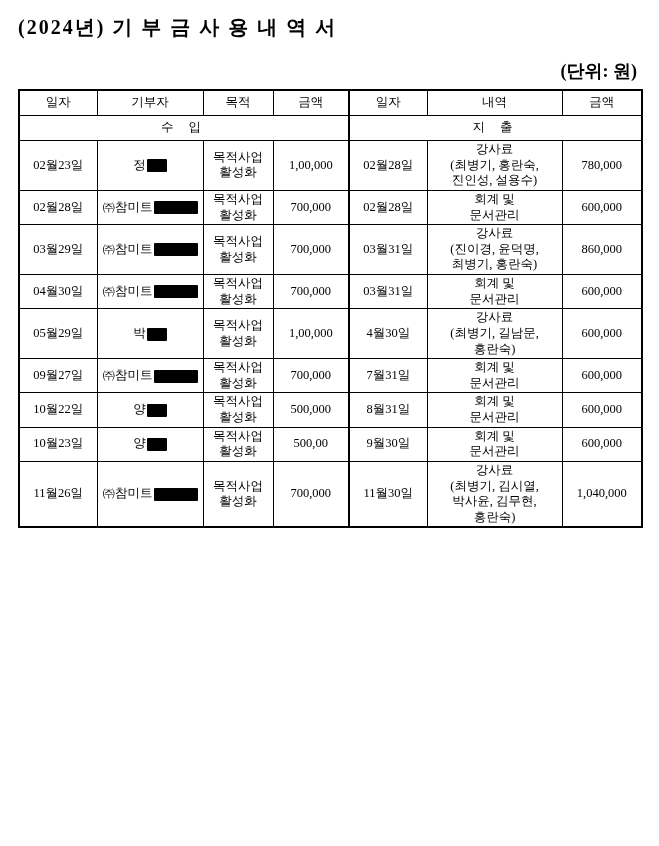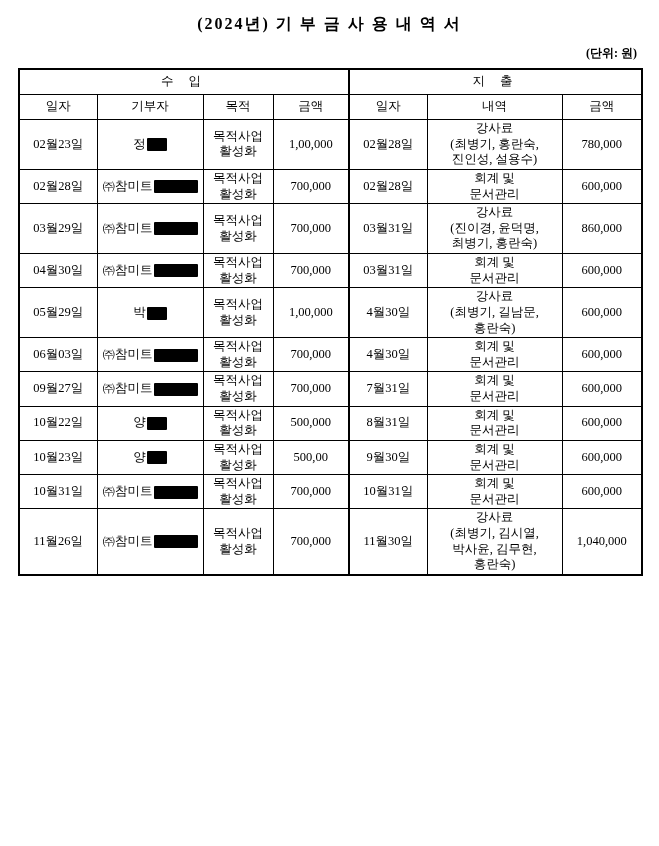--- a/index.html
+++ b/index.html
@@ -16,31 +16,31 @@
     overflow: hidden;
   }
   .page {
     width: 659px;
     height: 846px;
     box-sizing: border-box;
     padding: 0 18px;
     position: relative;
   }
   .doc-title {
-    text-align: center;
-    font-size: 16px;
+    text-align: left;
+    font-size: 20px;
     font-weight: bold;
     letter-spacing: 2px;
     margin-top: 14px;
-    margin-bottom: 10px;
+    margin-bottom: 18px;
     font-family: "Liberation Serif", "DejaVu Serif", serif;
   }
   .unit-note {
     text-align: right;
-    font-size: 12px;
+    font-size: 18px;
     margin: 0 4px 6px 0;
     font-weight: bold;
   }
   table.ledger {
     border-collapse: collapse;
     width: 623px;
     table-layout: fixed;
     margin: 0 auto;
   }
   table.ledger th,
@@ -108,32 +108,32 @@
       <col class="c-date1">
       <col class="c-donor">
       <col class="c-purpose">
       <col class="c-amt1">
       <col class="c-date2">
       <col class="c-detail">
       <col class="c-amt2">
     </colgroup>
     <thead>
       <tr>
-        <th class="group-head" colspan="4">수 입</th>
-        <th class="group-head thick-left" colspan="3">지 출</th>
-      </tr>
-      <tr>
         <th>일자</th>
         <th>기부자</th>
         <th>목적</th>
         <th>금액</th>
         <th class="thick-left">일자</th>
         <th>내역</th>
         <th>금액</th>
       </tr>
+      <tr>
+        <th class="group-head" colspan="4">수 입</th>
+        <th class="group-head thick-left" colspan="3">지 출</th>
+      </tr>
     </thead>
     <tbody id="ledger-body">
         <tr>
           <td>02월23일</td>
           <td class="donor-cell"><span>정</span><span class="redact" style="width: 20px;"></span></td>
           <td>
             <span class="multi">목적사업</span>
             <span class="multi">활성화</span>
           </td>
           <td class="amount">1,00,000</td>
@@ -201,35 +201,20 @@
           <td class="amount">1,00,000</td>
           <td class="thick-left">4월30일</td>
           <td>
             <span class="multi">강사료</span>
             <span class="multi">(최병기, 길남문,</span>
             <span class="multi">홍란숙)</span>
           </td>
           <td class="amount">600,000</td>
         </tr>
         <tr>
-          <td>06월03일</td>
-          <td class="donor-cell"><span>㈜참미트</span><span class="redact" style="width: 44px;"></span></td>
-          <td>
-            <span class="multi">목적사업</span>
-            <span class="multi">활성화</span>
-          </td>
-          <td class="amount">700,000</td>
-          <td class="thick-left">4월30일</td>
-          <td>
-            <span class="multi">회계 및</span>
-            <span class="multi">문서관리</span>
-          </td>
-          <td class="amount">600,000</td>
-        </tr>
-        <tr>
           <td>09월27일</td>
           <td class="donor-cell"><span>㈜참미트</span><span class="redact" style="width: 44px;"></span></td>
           <td>
             <span class="multi">목적사업</span>
             <span class="multi">활성화</span>
           </td>
           <td class="amount">700,000</td>
           <td class="thick-left">7월31일</td>
           <td>
             <span class="multi">회계 및</span>
@@ -254,35 +239,20 @@
         </tr>
         <tr>
           <td>10월23일</td>
           <td class="donor-cell"><span>양</span><span class="redact" style="width: 20px;"></span></td>
           <td>
             <span class="multi">목적사업</span>
             <span class="multi">활성화</span>
           </td>
           <td class="amount">500,00</td>
           <td class="thick-left">9월30일</td>
-          <td>
-            <span class="multi">회계 및</span>
-            <span class="multi">문서관리</span>
-          </td>
-          <td class="amount">600,000</td>
-        </tr>
-        <tr>
-          <td>10월31일</td>
-          <td class="donor-cell"><span>㈜참미트</span><span class="redact" style="width: 44px;"></span></td>
-          <td>
-            <span class="multi">목적사업</span>
-            <span class="multi">활성화</span>
-          </td>
-          <td class="amount">700,000</td>
-          <td class="thick-left">10월31일</td>
           <td>
             <span class="multi">회계 및</span>
             <span class="multi">문서관리</span>
           </td>
           <td class="amount">600,000</td>
         </tr>
         <tr>
           <td>11월26일</td>
           <td class="donor-cell"><span>㈜참미트</span><span class="redact" style="width: 44px;"></span></td>
           <td>

